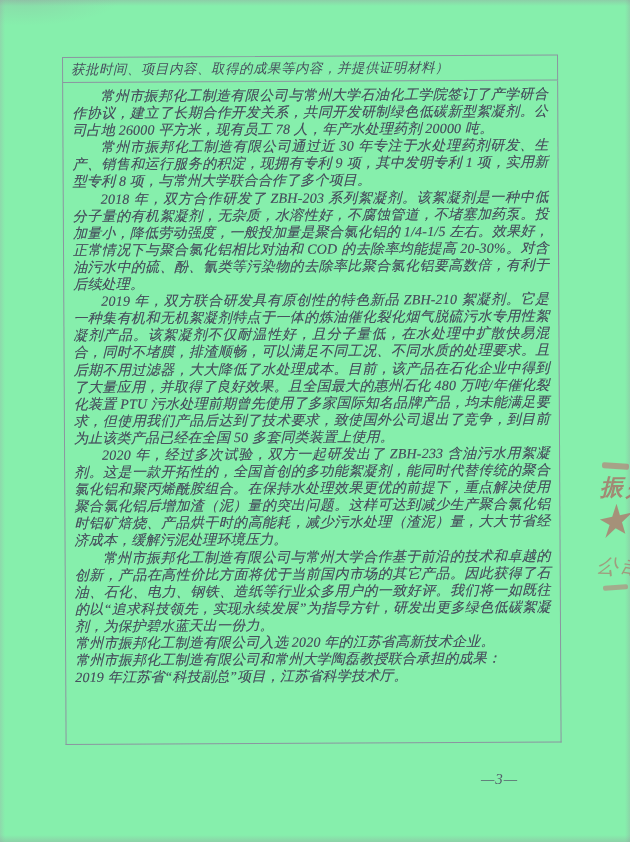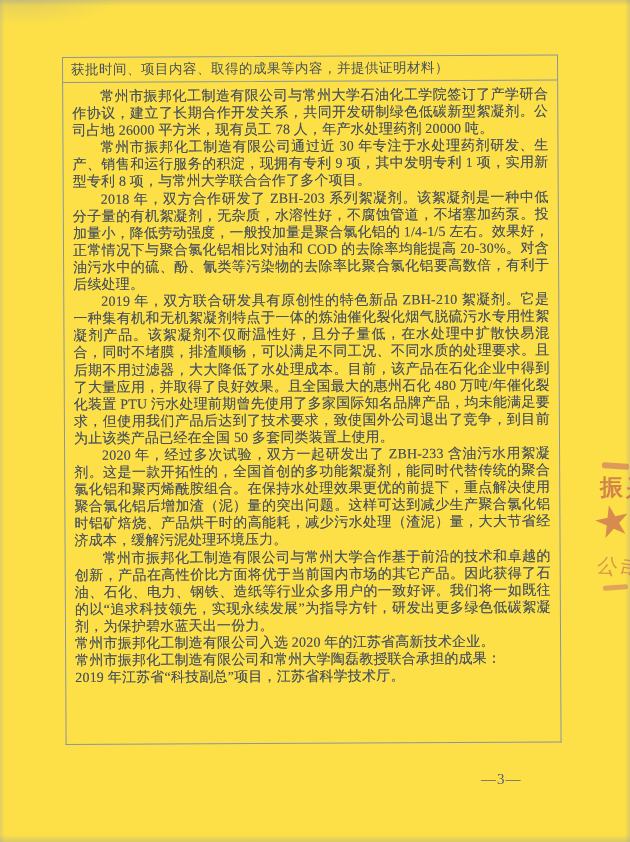--- a/index.html
+++ b/index.html
@@ -3,21 +3,21 @@
 <meta charset="utf-8">
 <style>
   html,body { margin:0; padding:0; }
   body {
     width:630px; height:842px;
     background:#e9e9e7;
     font-family:"Liberation Serif","DejaVu Serif",serif;
   }
   .paper {
     position:relative; width:630px; height:842px;
-    background:#fde047; overflow:hidden;
+    background:#86efac; overflow:hidden;font-style:italic;
   }
   
   .edge-top    { position:absolute; top:0; left:0; right:0; height:6px;
                  background:linear-gradient(to bottom, rgba(150,155,160,.38), rgba(150,155,160,0)); }
   .edge-left   { position:absolute; top:0; left:0; bottom:0; width:5px;
                  background:linear-gradient(to right, rgba(160,165,170,.30), rgba(160,165,170,0)); }
   .edge-right  { position:absolute; top:0; right:0; bottom:0; width:5px;
                  background:linear-gradient(to left, rgba(150,155,160,.30), rgba(150,155,160,0)); }
   .edge-bottom { position:absolute; left:0; right:0; bottom:0; height:7px;
                  background:linear-gradient(to top, rgba(150,155,160,.35), rgba(150,155,160,0)); }

